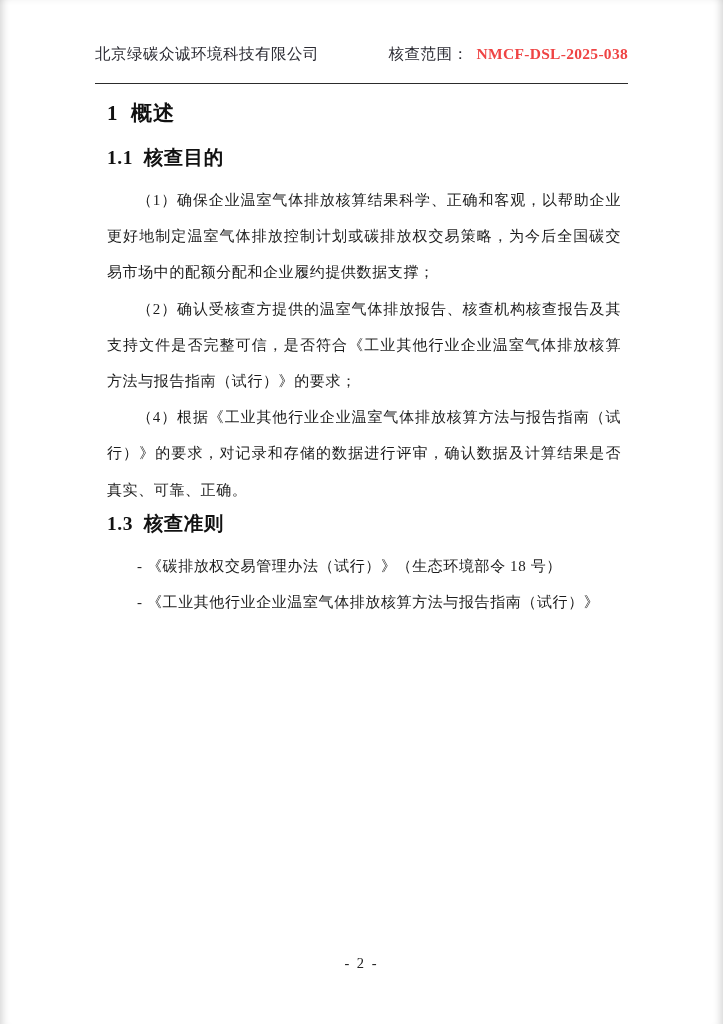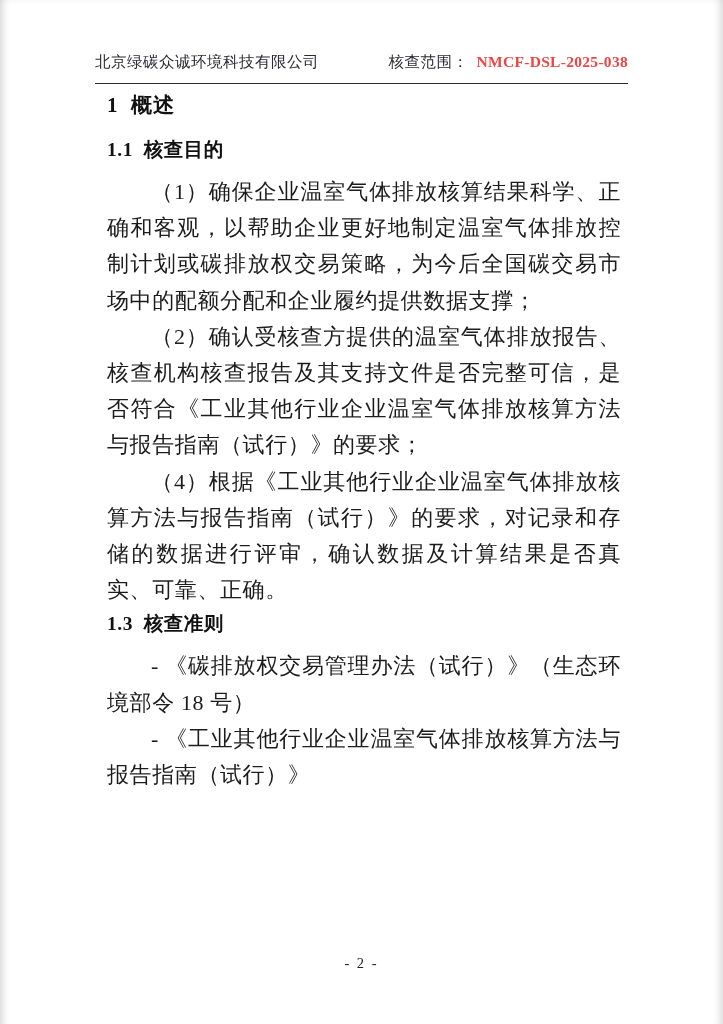--- a/index.html
+++ b/index.html
@@ -15,28 +15,28 @@
     background: #ffffff;
     box-shadow: inset 10px 0 8px -8px rgba(0,0,0,0.18),
                 inset -10px 0 8px -8px rgba(0,0,0,0.18),
                 inset 0 6px 6px -6px rgba(0,0,0,0.06);
     font-family: "Liberation Serif", "DejaVu Serif", serif;
     color: #1f1f1f;
     overflow: hidden;
   }
   .page-header {
     position: absolute;
-    top: 52px;
+    top: 44px;
     left: 95px;
     right: 95px;
     display: flex;
     justify-content: space-between;
     align-items: baseline;
     border-bottom: 1.5px solid #2c2c2c;
-    padding-bottom: 10px;
+    padding-bottom: 18px;
     font-size: 15.5px;
     color: #2b2b33;
     letter-spacing: 0.5px;
     white-space: nowrap;
   }
   .file-no-value {
     font-weight: 700;
     margin-left: 8px;
     letter-spacing: 0.3px;
     color: #ef4444;
@@ -45,35 +45,35 @@
     position: absolute;
     top: 84px;
     left: 107px;
     width: 514px;
   }
   h1.chapter {
     font-size: 21px;
     line-height: 26px;
     font-weight: 700;
     color: #111111;
-    margin: 8px 0 20px 0;
+    margin: 16px 0 20px 0;
     white-space: pre-wrap;
     letter-spacing: 1px;
   }
   h2.section {
     font-size: 19.5px;
     line-height: 24px;
     font-weight: 700;
     color: #111111;
     margin: 4px 0 12px 0;
     white-space: pre-wrap;
     letter-spacing: 0.5px;
   }
   p.body-para {
-    font-size: 22px;
+    font-size: 15px;
     line-height: 36.2px;
     margin: 0;
     text-align: justify;
     text-indent: 2em;
     letter-spacing: 0.6px;
     color: #1c1c1c;
   }
   .page-footer {
     position: absolute;
     left: 0;

